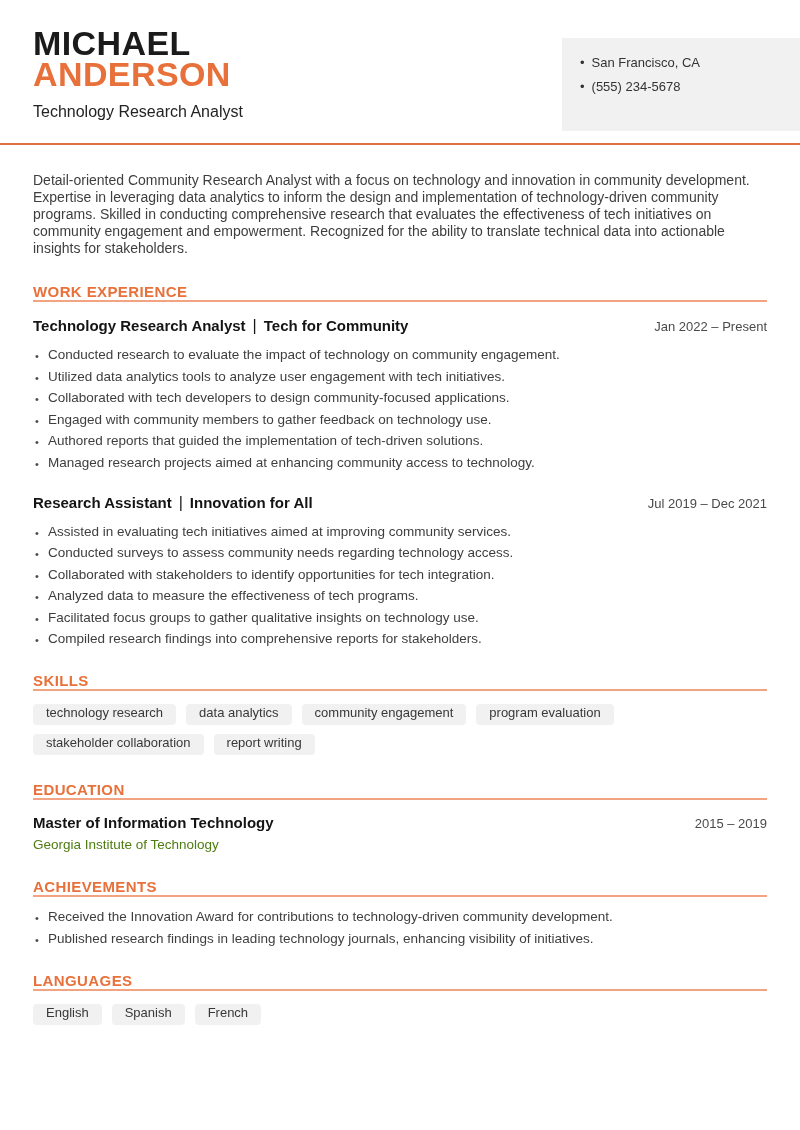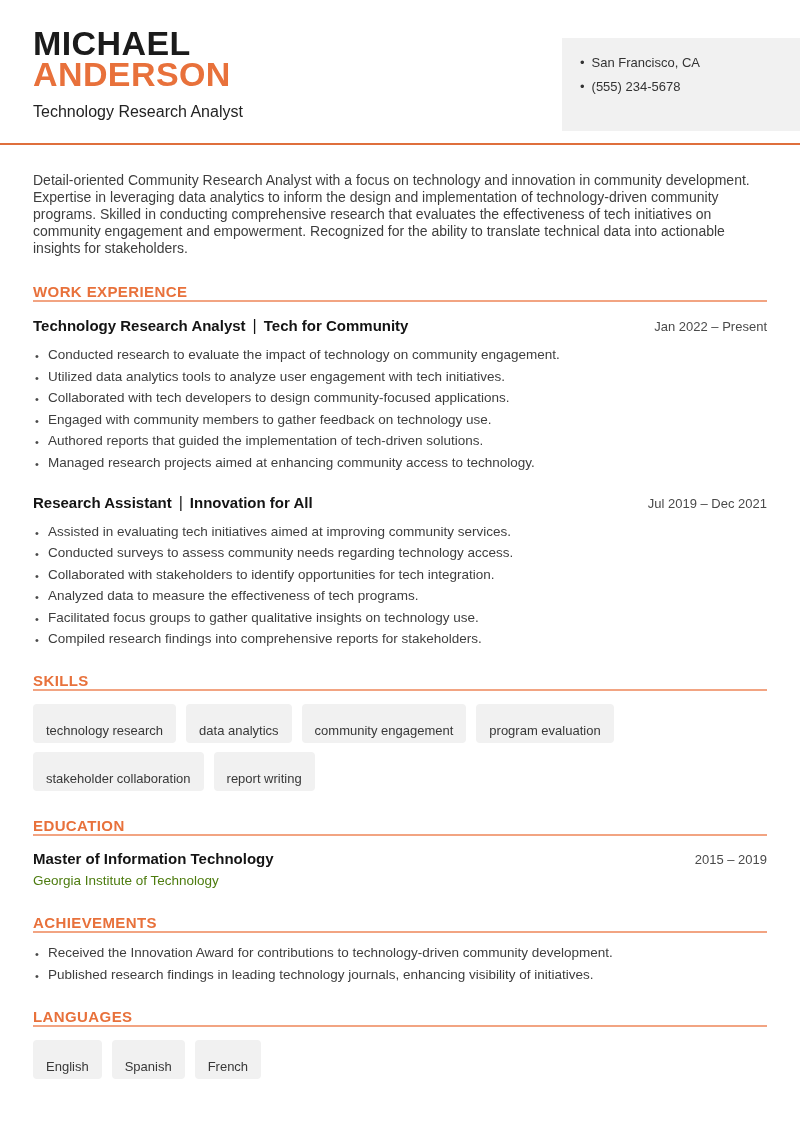--- a/index.html
+++ b/index.html
@@ -73,21 +73,21 @@
   }
   ul.bullets li::before {
     content:"•"; position:absolute; left:2px; top:1px;
     font-size:11px; color:#4a4a4a;
   }
 
   .chips { margin-top:13px; display:flex; flex-wrap:wrap; gap:9px 10px; }
   .chip {
     background:#f1f1f1; color:#383838;
     font-size:13px; line-height:13px;
-    padding:20px 13px 6px 13px; border-radius:4px;
+    padding:2px 13px 6px 13px; border-radius:4px;
     display:inline-block;
   }
 
   .edu-item { margin-top:14px; }
   .edu-degree { font-size:15px; font-weight:700; color:#141414; }
   .edu-dates { font-size:13px; color:#4a4a4a; }
   .edu-school { margin-top:6px; font-size:13.5px; color:#4d7c0f; }
 </style>
 </head>
 <body>

